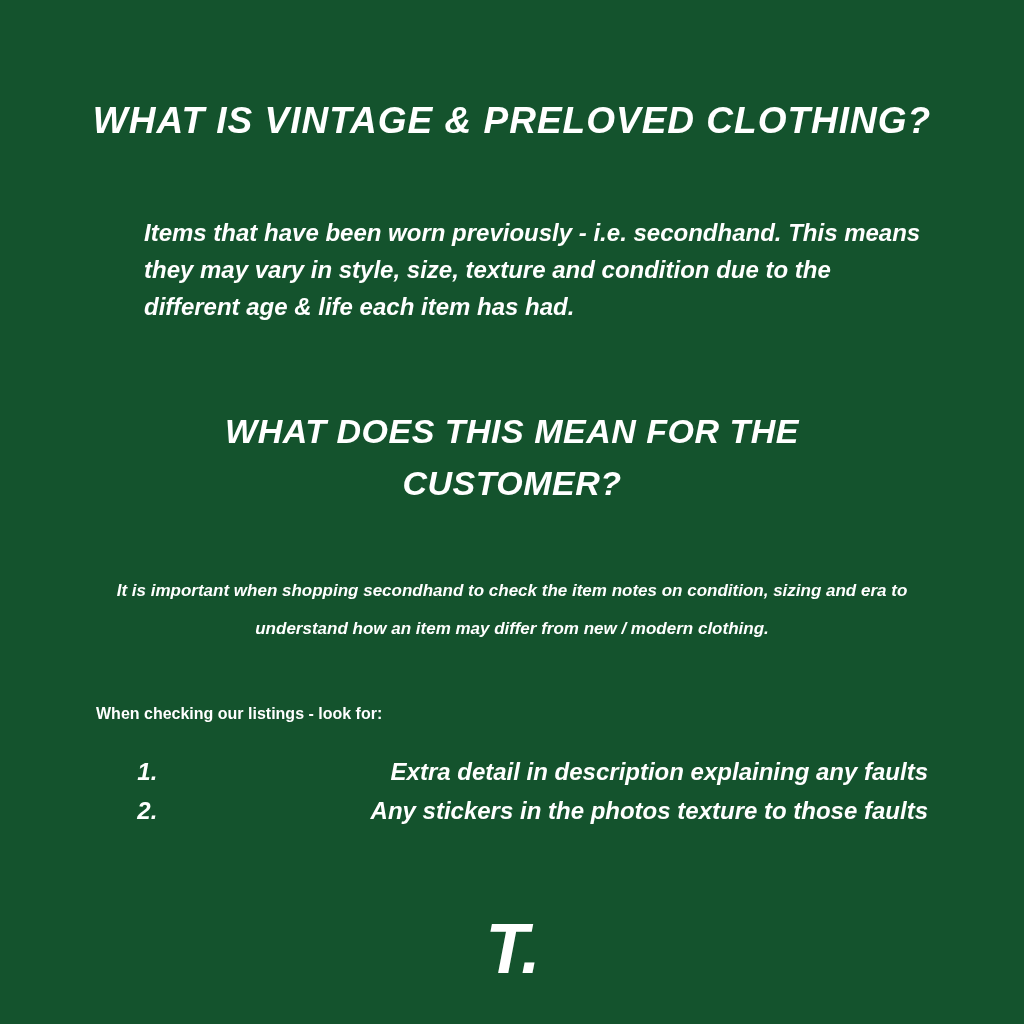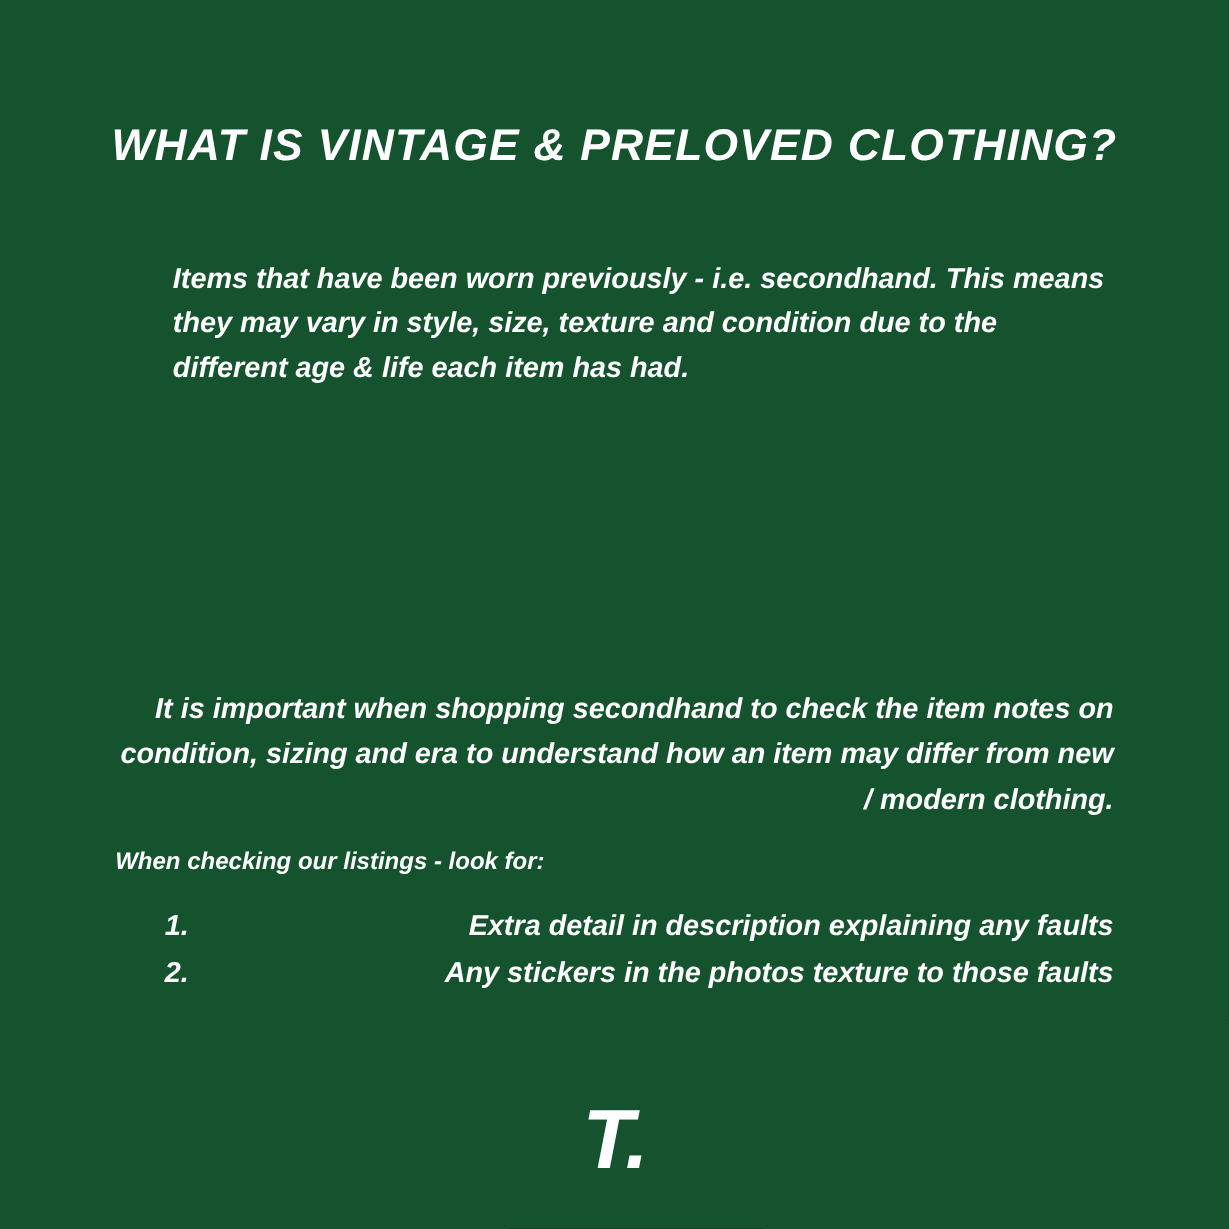--- a/index.html
+++ b/index.html
@@ -55,36 +55,35 @@
     right: 120px;
     top: 377px;
     font-size: 34px;
     line-height: 52px;
   }
   #para-2 {
     position: absolute;
     left: 96px;
     right: 96px;
     top: 528px;
-    font-size: 24px;
+    font-size: 17px;
     line-height: 38px;
     font-weight: bold;
     font-style: italic;
-    text-align: right;
+    text-align: center;
     margin-top: 44px;
   }
   #para-3 {
     position: absolute;
     left: 96px;
     right: 96px;
     top: 681px;
-    font-size: 20px;
+    font-size: 16px;
     line-height: 34px;
     font-weight: bold;
-    font-style: italic;
     text-align: left;
   }
   #numbered-list {
     position: absolute;
     left: 120px;
     right: 96px;
     top: 752px;
     margin: 0;
     padding-left: 44px;
     font-size: 24px;
@@ -112,20 +111,21 @@
 </style>
 </head>
 <body>
 
 <div class="page">
 
   <h1 class="heading" id="title-main">WHAT IS VINTAGE &amp; PRELOVED CLOTHING?</h1>
 
   <p id="para-1">Items that have been worn previously - i.e. secondhand. This means they may vary in style, size, texture and condition due to the different age &amp; life each item has had.</p>
 
+  <h2 class="heading" id="title-sub">WHAT DOES THIS MEAN FOR THE CUSTOMER?</h2>
 
   <p id="para-2">It is important when shopping secondhand to check the item notes on condition, sizing and era to understand how an item may differ from new / modern clothing.</p>
 
   <p id="para-3">When checking our listings - look for:</p>
 
   <ol id="numbered-list">
     <li>Extra detail in description explaining any faults</li>
     <li>Any stickers in the photos texture to those faults</li>
   </ol>
 

